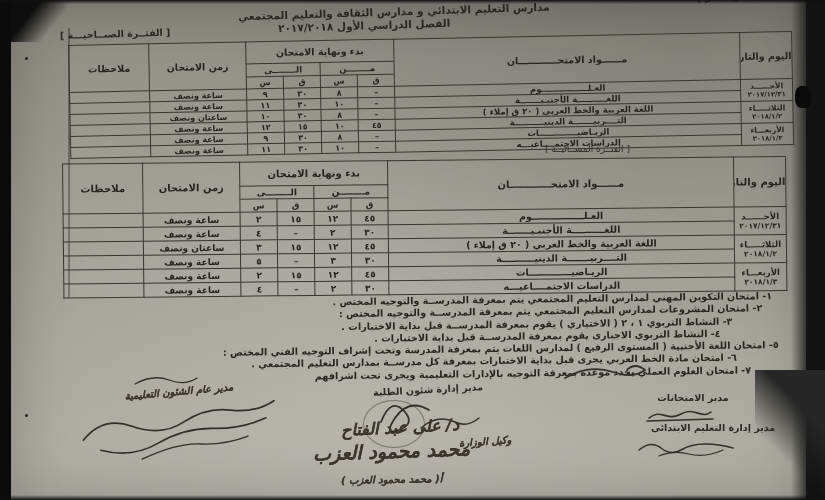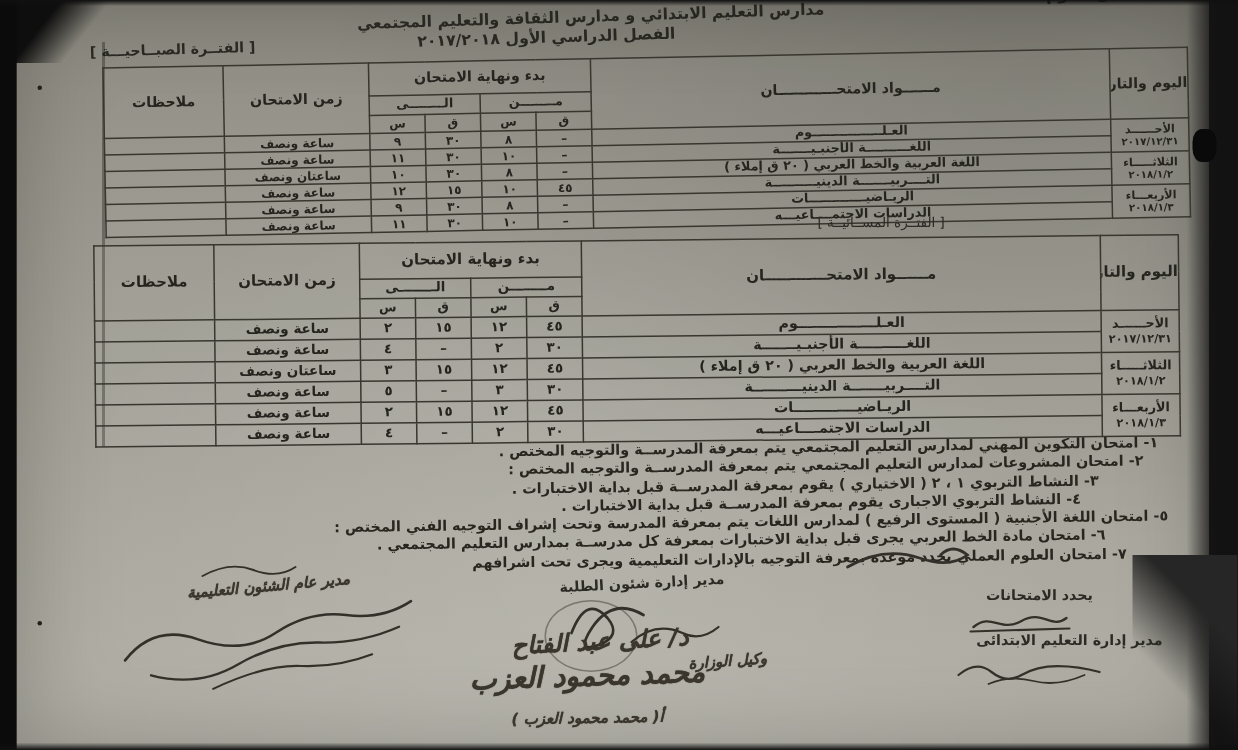--- a/index.html
+++ b/index.html
@@ -308,21 +308,21 @@
         <div class="fnote">١- امتحان التكوين المهني لمدارس التعليم المجتمعي يتم بمعرفة المدرســة والتوجيه المختص .</div>
         <div class="fnote">٢- امتحان المشروعات لمدارس التعليم المجتمعي  يتم بمعرفة المدرســة والتوجيه المختص :</div>
         <div class="fnote">٣- النشاط التربوي ١ ، ٢  ( الاختياري ) يقوم بمعرفة المدرســة قبل بداية الاختبارات .</div>
         <div class="fnote">٤- النشاط التربوي الاجبارى يقوم بمعرفة المدرســة قبل بداية الاختبارات .</div>
         <div class="fnote">٥- امتحان اللغة الأجنبية ( المستوى الرفيع ) لمدارس اللغات يتم بمعرفة المدرسة وتحت إشراف التوجيه الفني المختص :</div>
         <div class="fnote">٦- امتحان مادة الخط العربي يجرى قبل بداية الاختبارات بمعرفة كل مدرســة بمدارس التعليم المجتمعي .</div>
         <div class="fnote">٧- امتحان العلوم العملي يحدد موعده بمعرفة التوجيه بالإدارات التعليمية ويجرى تحت اشرافهم</div>
       </div>
 
     <div class="signs">
-      <div class="siglabel" style="left:632px;top:14px;width:100px;">يحدد الامتحانات</div>
+      <div class="siglabel" style="left:632px;top:14px;width:100px;">مدير الامتحانات</div>
       <svg class="squig" style="left:630px;top:26px;" width="90" height="22" viewBox="0 0 90 22">
         <path d="M8 14 C20 4 26 18 40 10 S60 16 70 8" stroke-width="1.6"></path>
         <path d="M6 17 L72 15" stroke-width="1.4"></path>
       </svg>
       <div class="siglabel" style="left:632px;top:44px;width:140px;">مدير إدارة التعليم الابتدائى</div>
       <svg class="squig" style="left:618px;top:58px;" width="120" height="24" viewBox="0 0 120 24">
         <path d="M10 14 q12 -10 22 -2 t20 2 t24 -6 t28 4" stroke-width="1.5"></path>
         <path d="M30 20 q14 -6 30 -2 t34 -4" stroke-width="1.2"></path>
       </svg>
 

